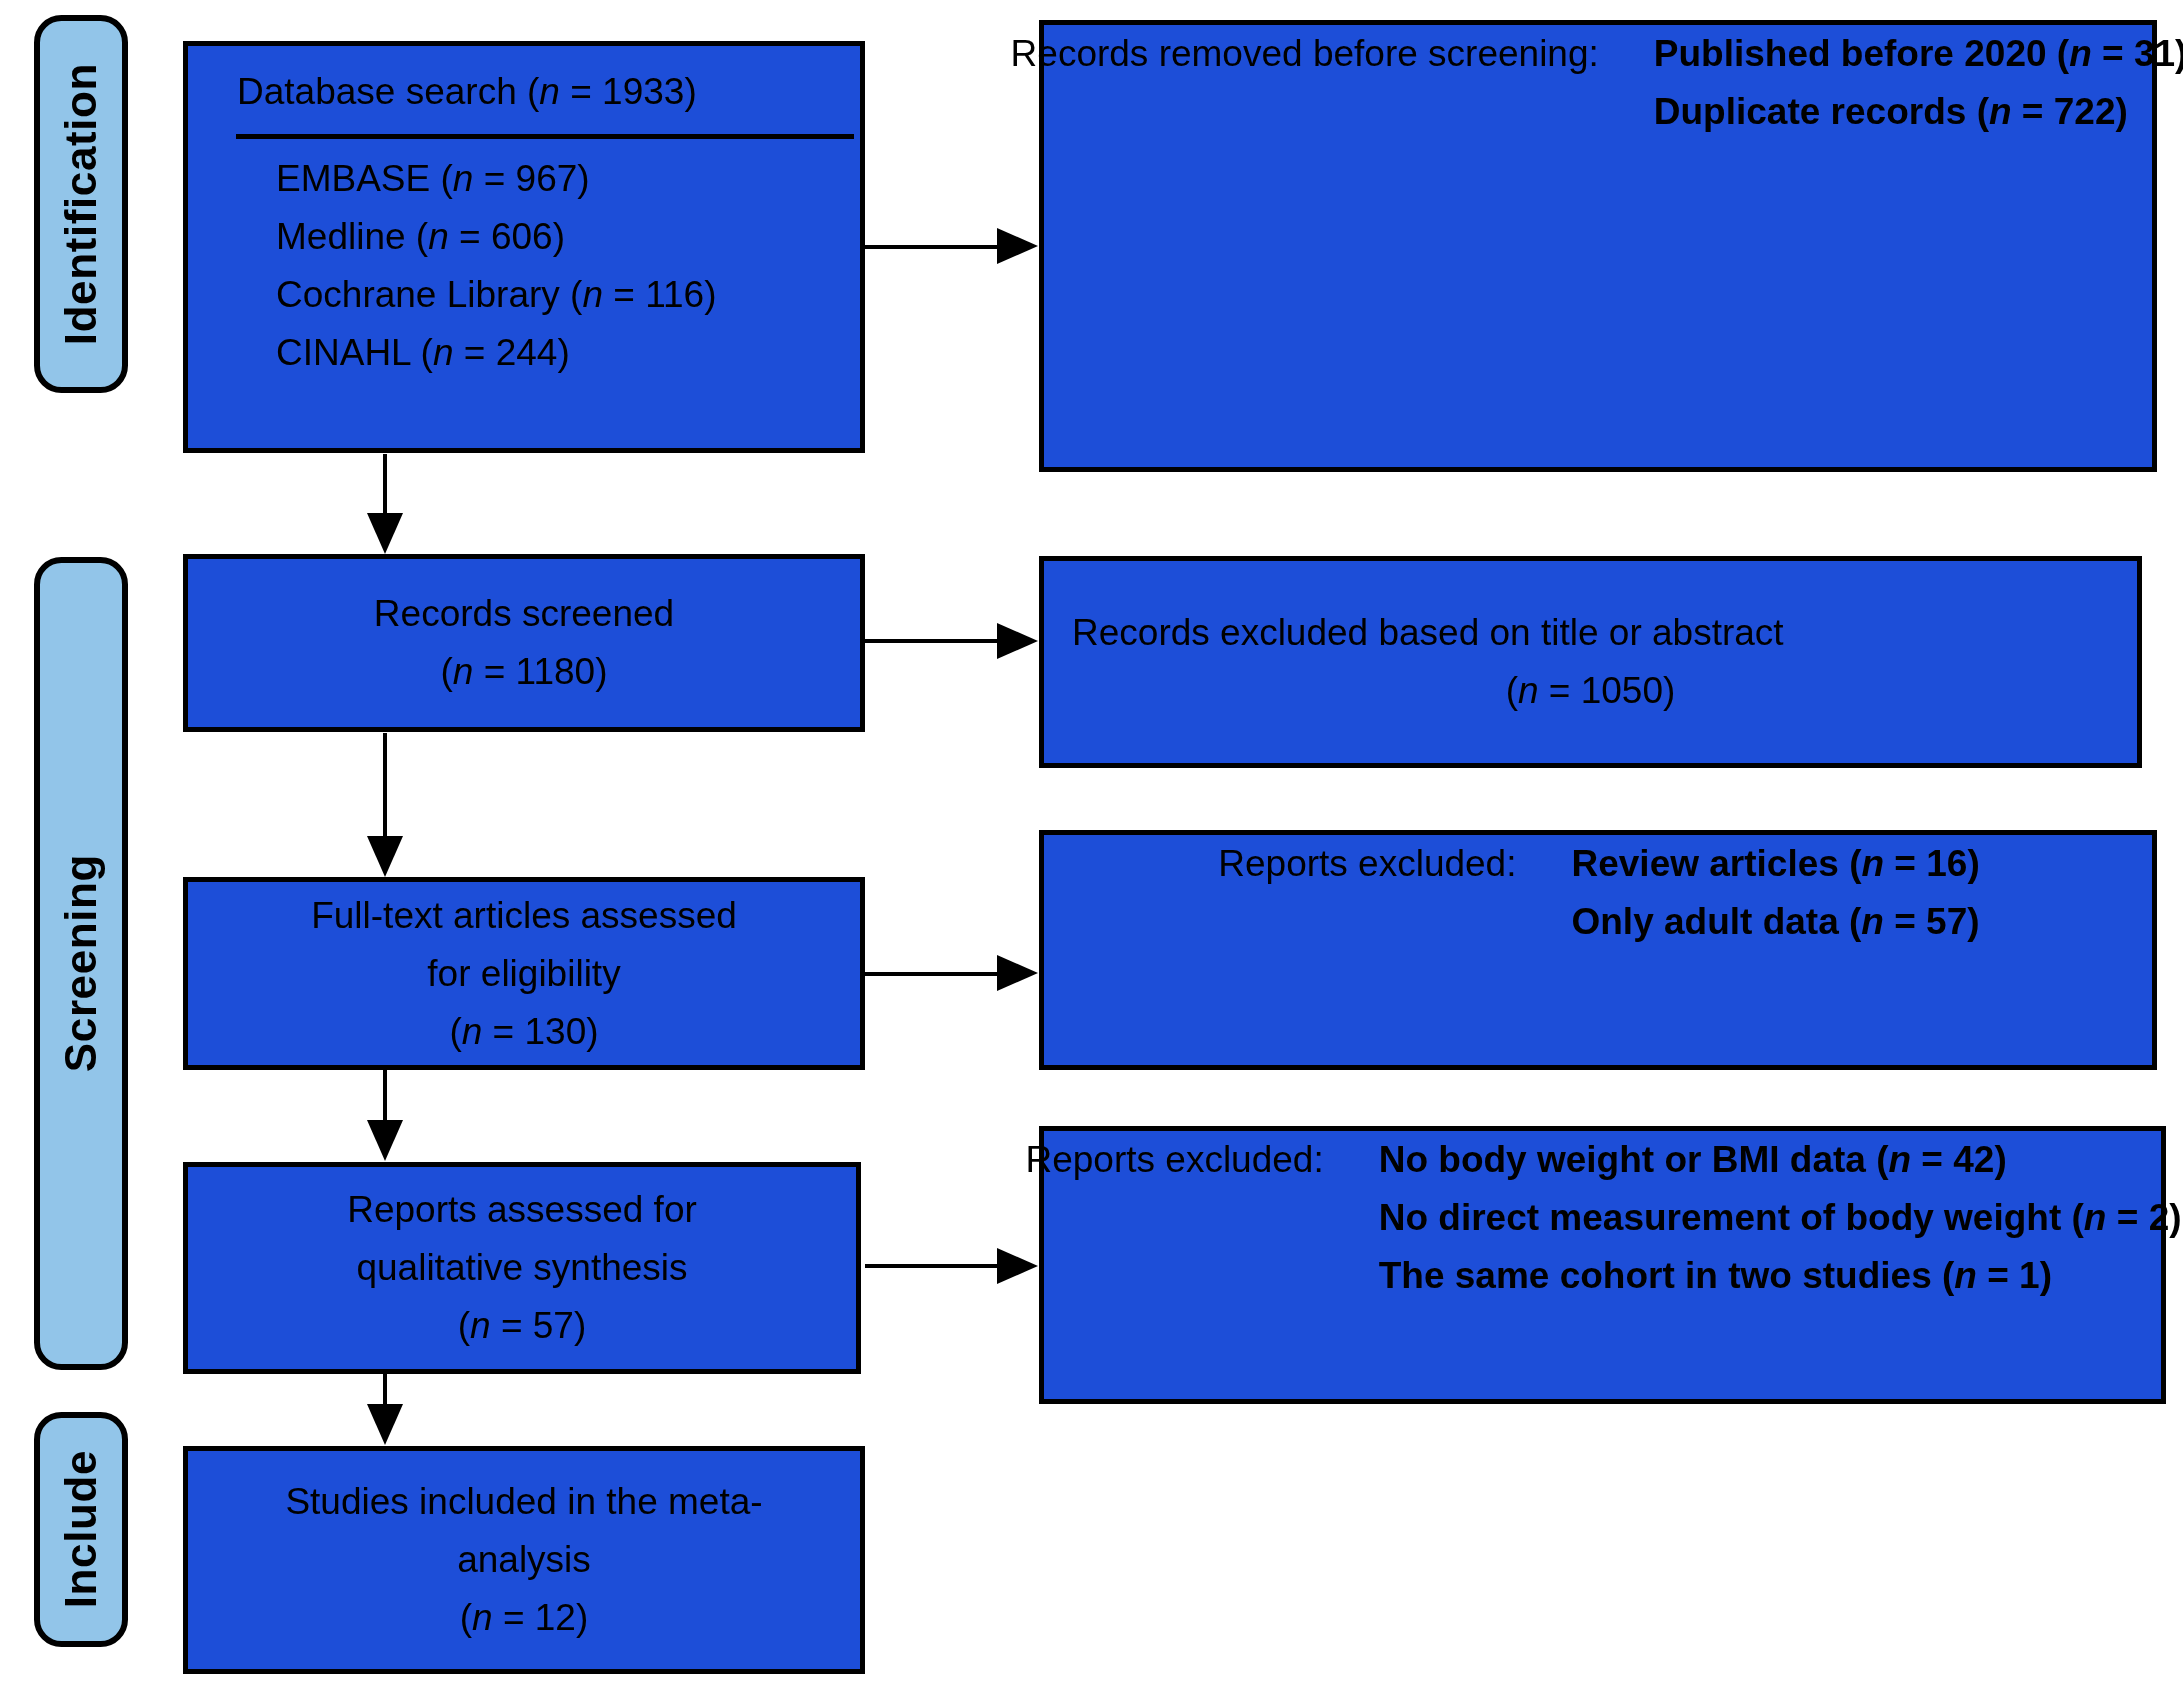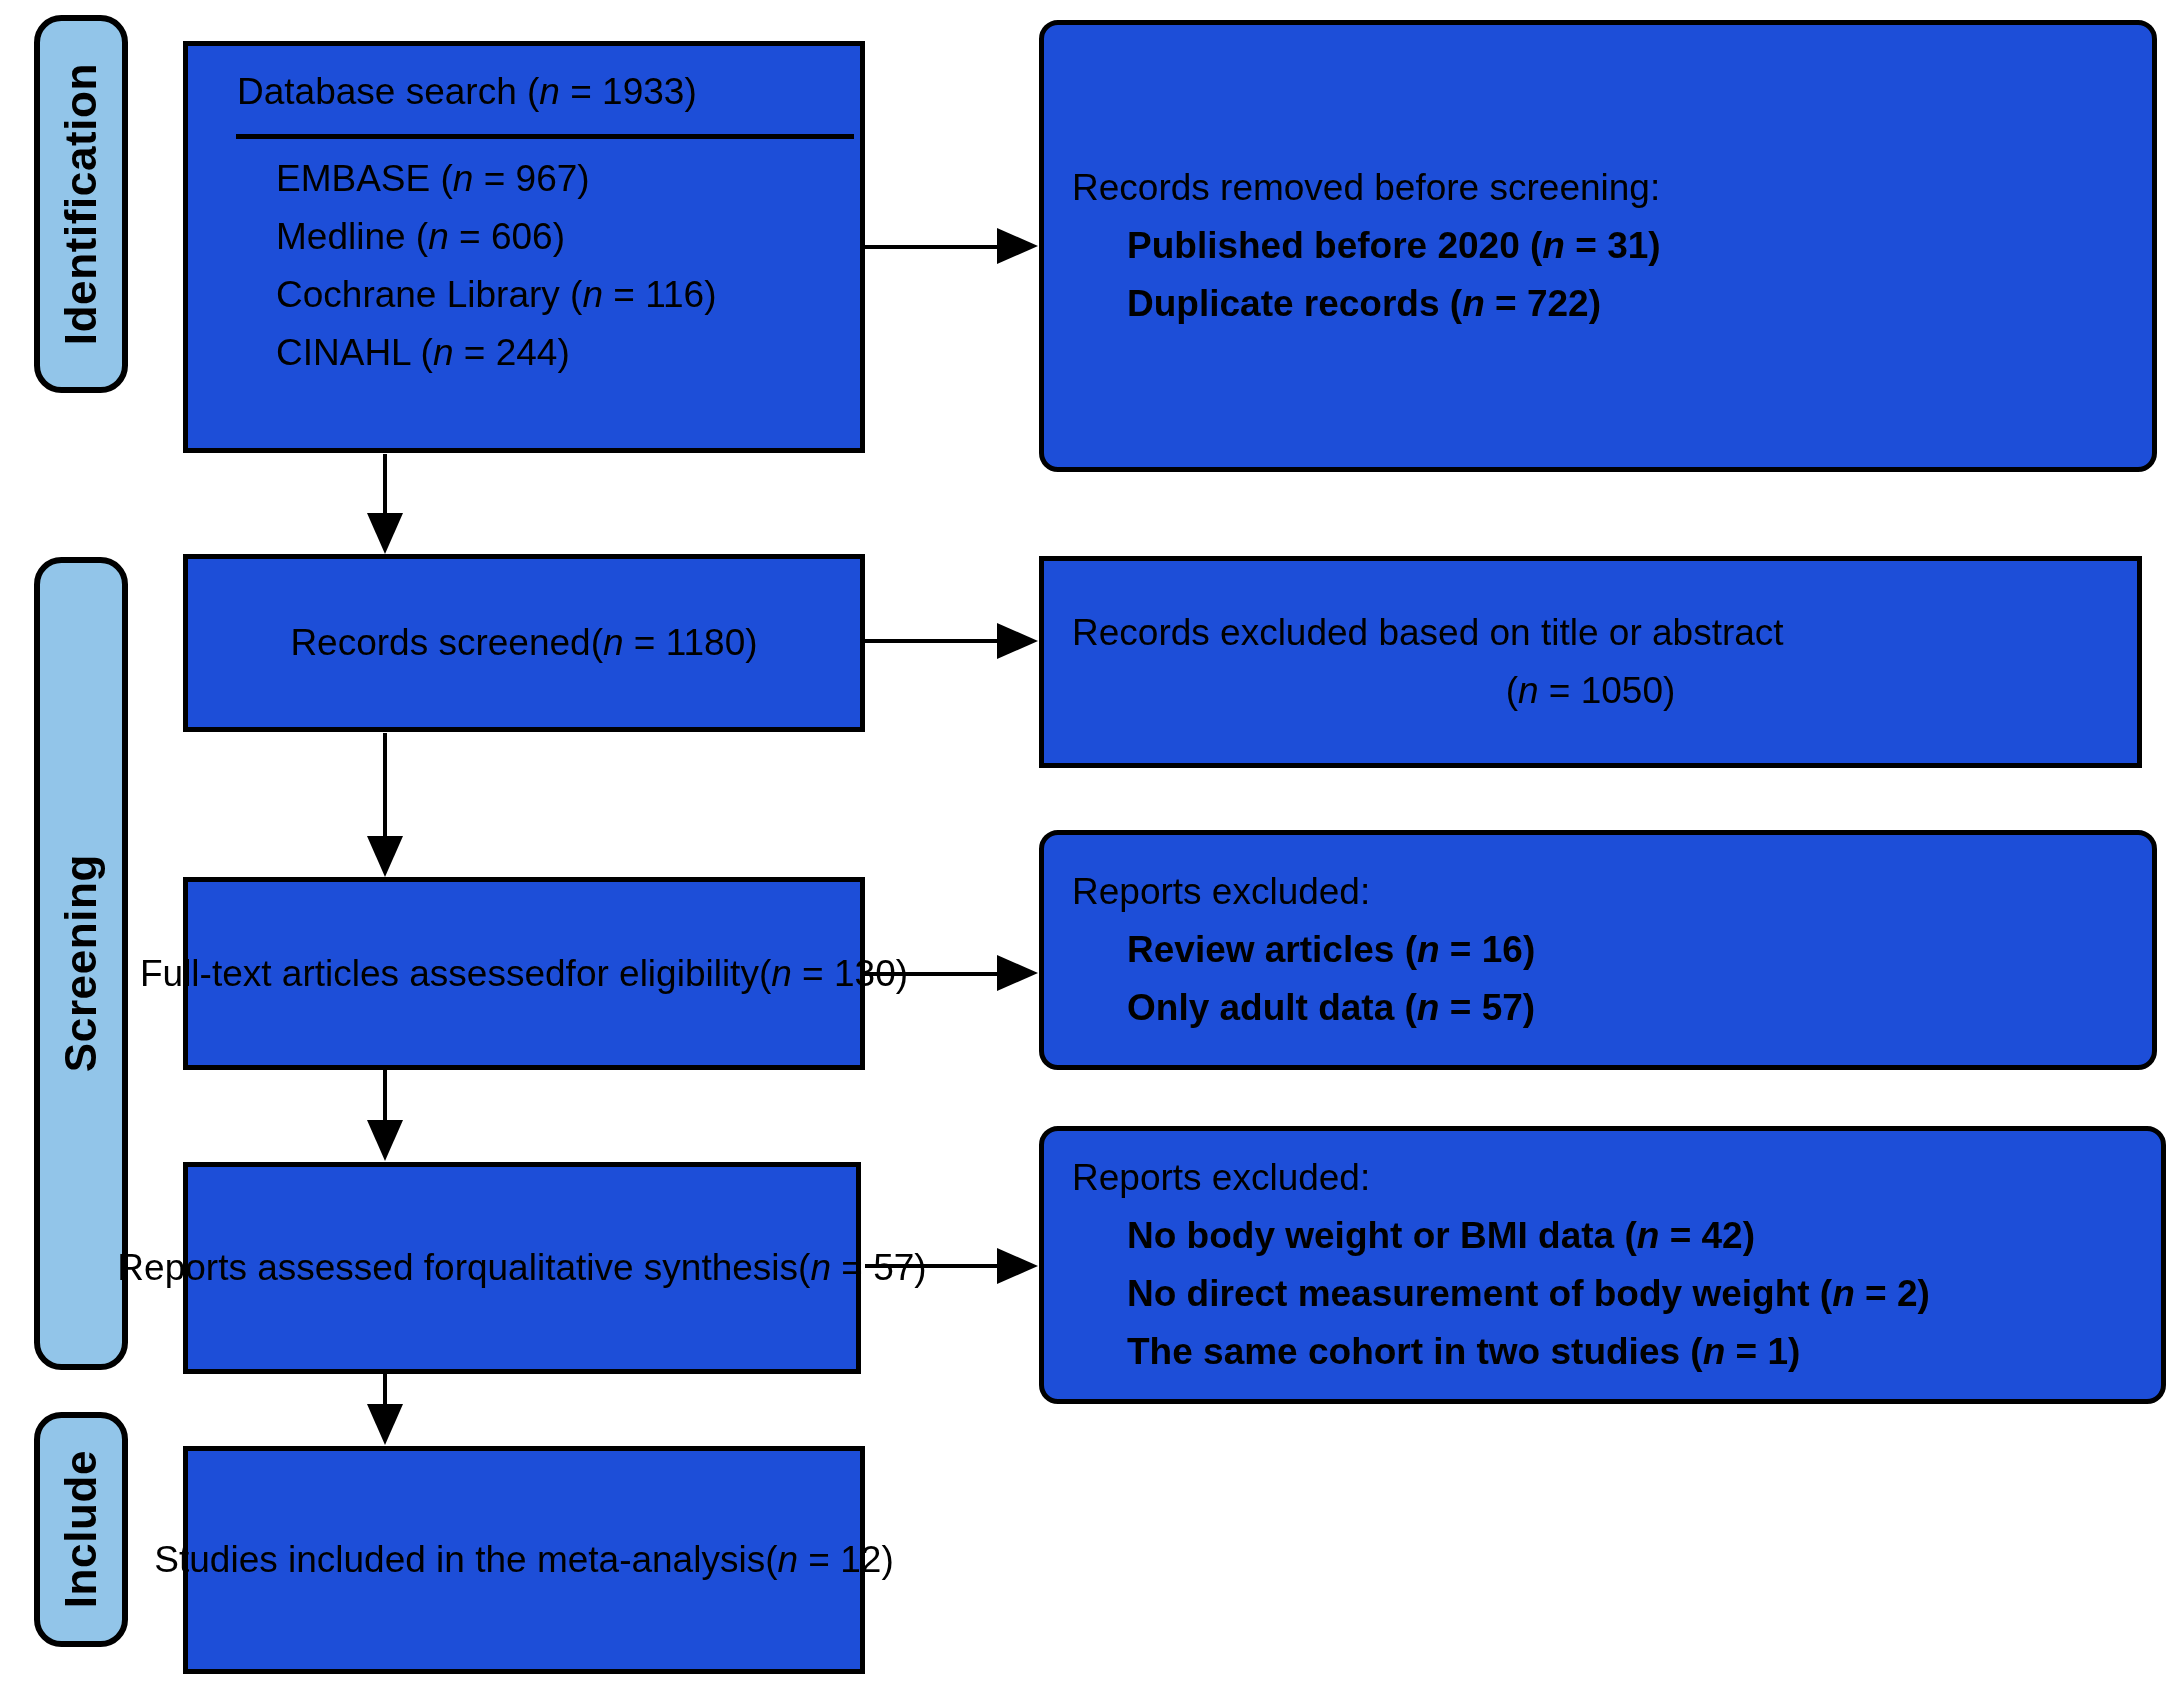--- a/index.html
+++ b/index.html
@@ -15,31 +15,30 @@
   .wbox {
     position: absolute;
     background: #1d4ed8;
     border: 5.5px solid #000000;
     box-sizing: border-box;
     font-size: 37px;
     line-height: 58px;
   }
   .center-box {
     display: flex;
+    flex-direction: column;
     justify-content: center;
     align-items: center;
     text-align: center;
   }
   .excl-box {
     display: flex;
-    flex-direction: column;
     justify-content: center;
     padding-left: 28px;
     padding-right: 26px;
-    border-radius: 19px;
   }
   .excl-items { padding-left: 55px; font-weight: bold; }
   .line { white-space: nowrap; }
   
   .db-box { padding-top: 17px; }
   .db-heading { padding-left: 49px; white-space: nowrap; }
   .db-divider {
     height: 4.9px;
     background: #000000;
     margin: 13.4px 6.1px 11px 48px;

